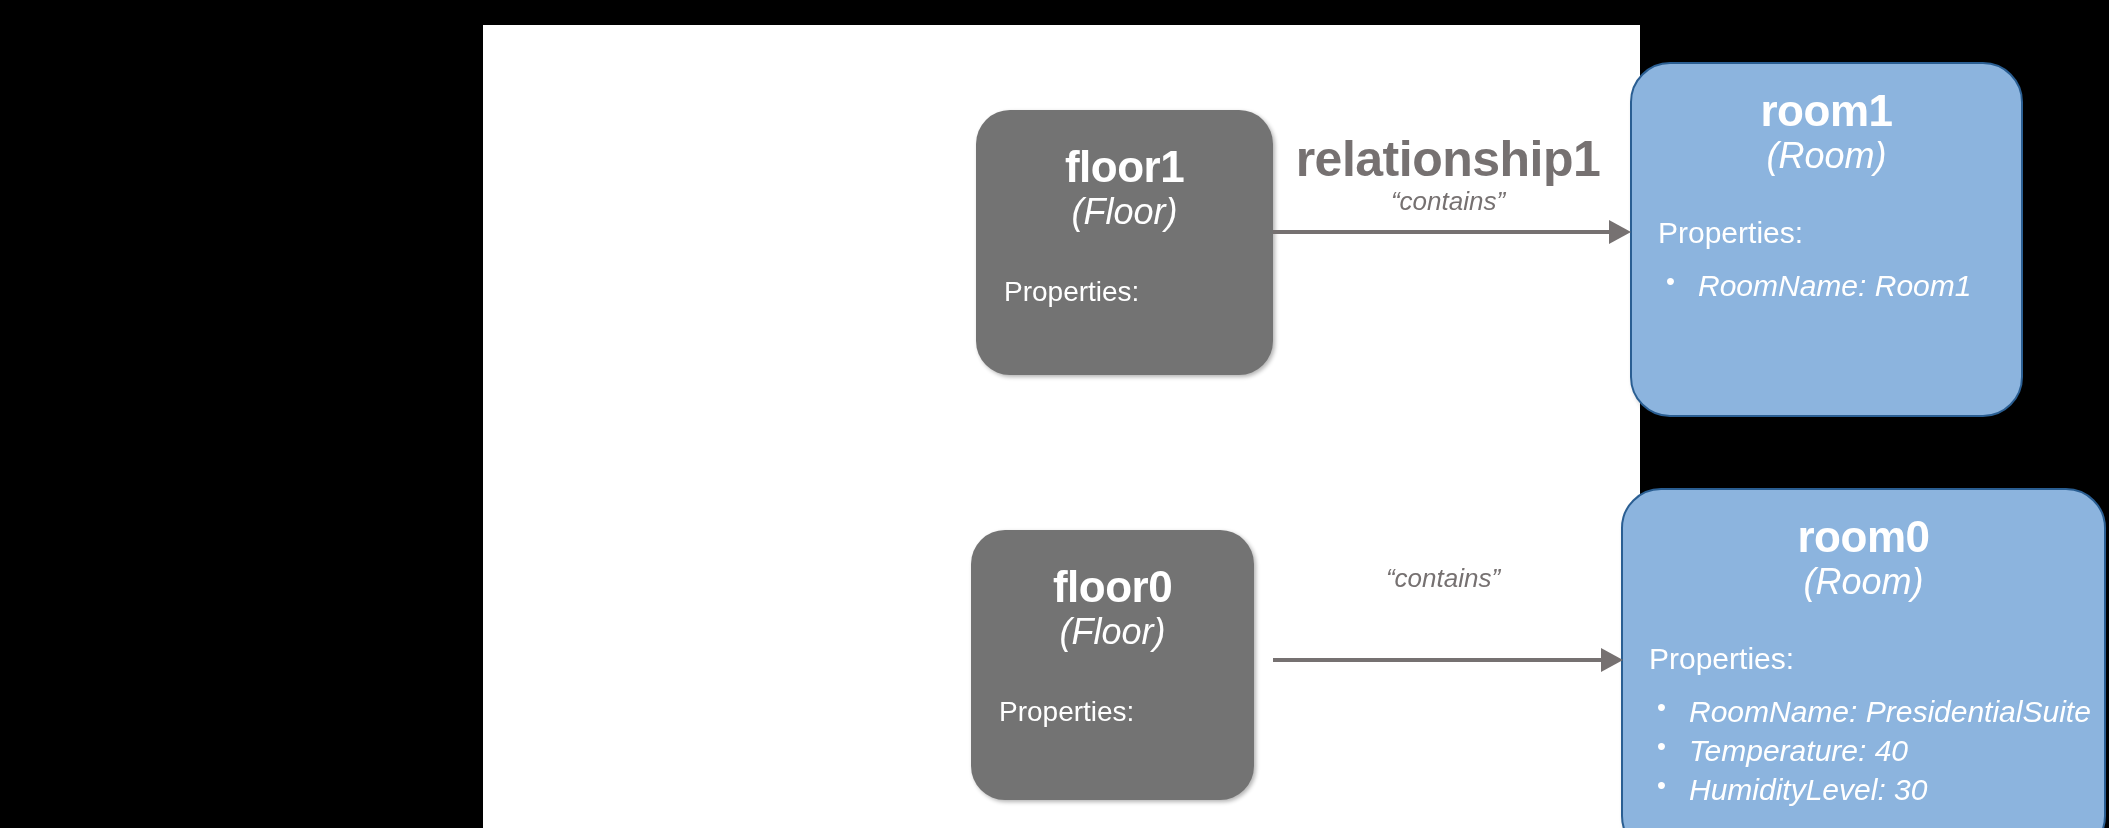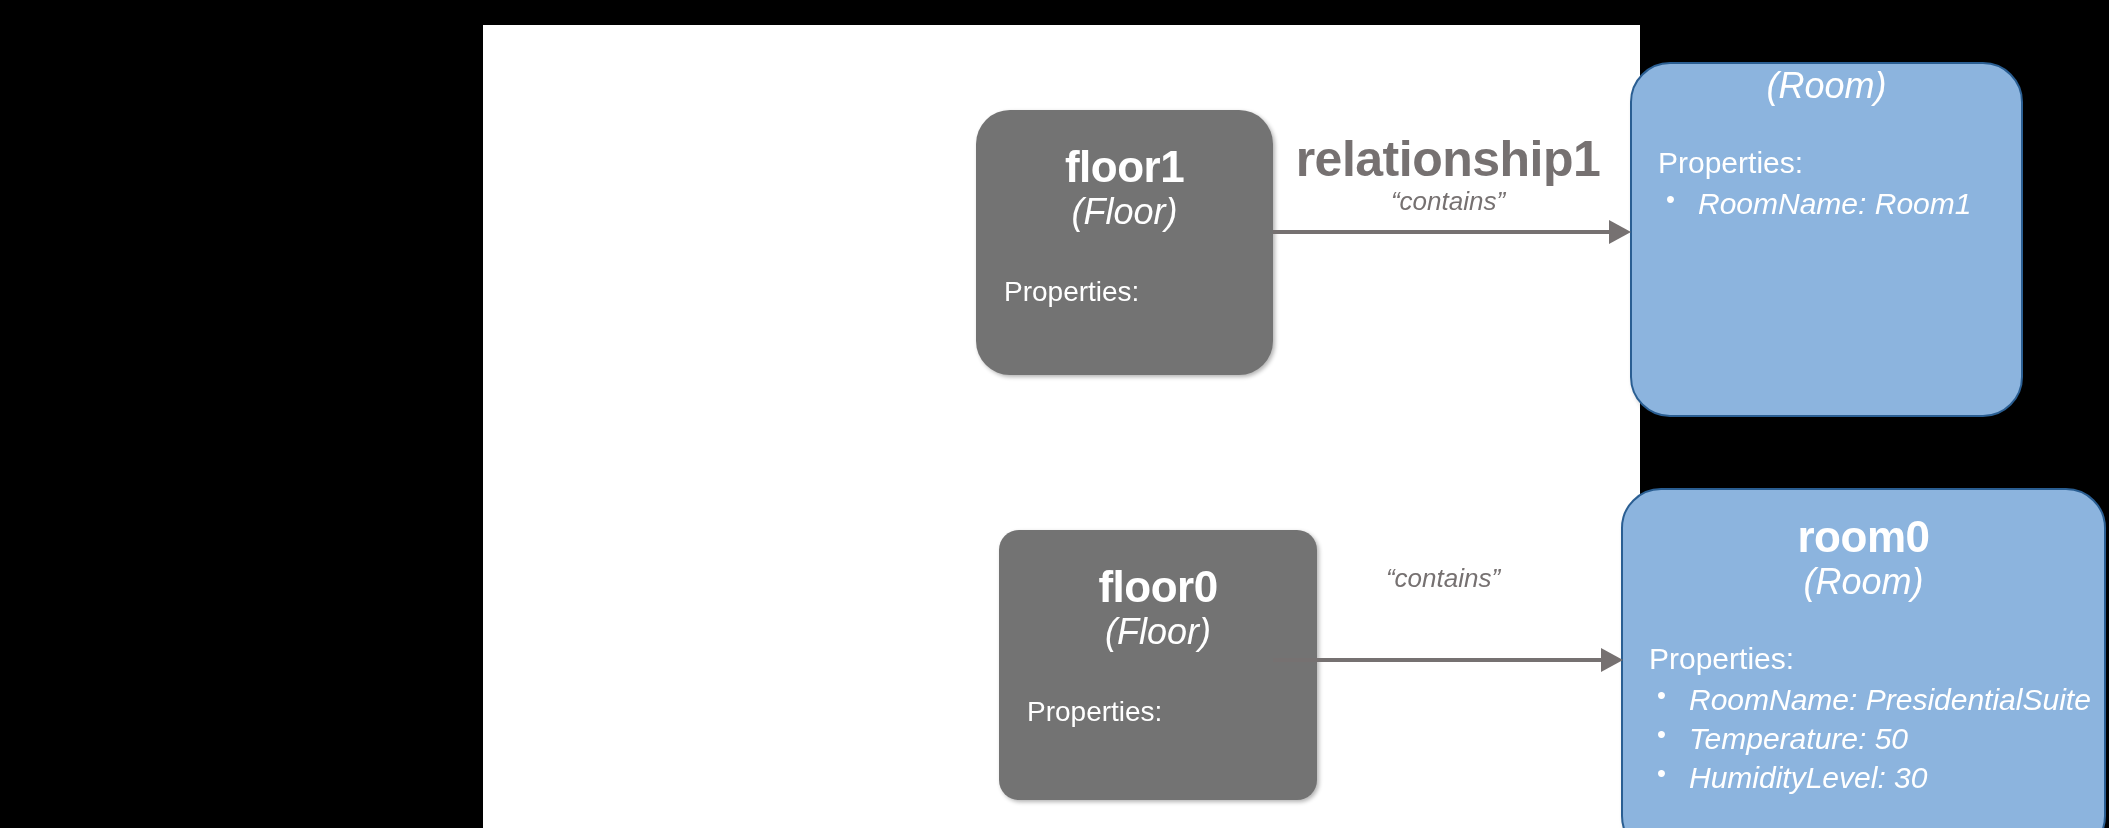--- a/index.html
+++ b/index.html
@@ -75,32 +75,32 @@
     content: "\2022";
     position: absolute;
     left: 8px;
     top: -1px;
     font-style: normal;
     font-size: 0.85em;
   }
 
   
   #floor1 { left: 493px; top: 85px;  width: 297px; height: 265px; }
-  #floor0 { left: 516px; top: 505px; width: 318px; height: 270px; border-radius: 20px; }
+  #floor0 { left: 488px; top: 505px; width: 283px; height: 270px; }
   .node.floor .node-title { font-size: 44px; margin-top: 34px; }
   .node.floor .node-type  { font-size: 36px; margin-top: 2px; }
   .node.floor .props-label{ font-size: 28px; margin-top: 44px; margin-left: 28px; }
 
   
   #room1 { left: 1147px; top: 37px;  width: 393px; height: 355px; }
   #room0 { left: 1138px; top: 463px; width: 485px; height: 368px; }
   .node.room .node-title  { font-size: 44px; margin-top: 24px; }
   .node.room .node-type   { font-size: 36px; margin-top: 2px; }
   .node.room .props-label { font-size: 30px; margin-top: 40px; margin-left: 26px; }
-  .node.room .props-list  { margin-left: 26px; margin-top: 4px; }
+  .node.room .props-list  { margin-left: 26px; margin-top: 16px; }
   .node.room .props-list li { font-size: 30px; }
 
   
   .edge {
     position: absolute;
     pointer-events: none;
   }
   .edge-line {
     position: absolute;
     height: 4px;
@@ -145,41 +145,42 @@
   <div id="canvas">
 
     <div class="node floor" id="floor1">
       <div class="node-title">floor1</div>
       <div class="node-type">(Floor)</div>
       <div class="props-label">Properties:</div>
       <ul class="props-list"></ul>
     </div>
 
     <div class="node room" id="room1">
+      <div class="node-title">room1</div>
       <div class="node-type">(Room)</div>
       <div class="props-label">Properties:</div>
       <ul class="props-list">
           <li>RoomName: Room1</li>
         </ul>
     </div>
 
     <div class="node floor" id="floor0">
       <div class="node-title">floor0</div>
       <div class="node-type">(Floor)</div>
       <div class="props-label">Properties:</div>
       <ul class="props-list"></ul>
     </div>
 
     <div class="node room" id="room0">
       <div class="node-title">room0</div>
       <div class="node-type">(Room)</div>
       <div class="props-label">Properties:</div>
       <ul class="props-list">
           <li>RoomName: PresidentialSuite</li>
-          <li>Temperature: 50</li>
+          <li>Temperature: 40</li>
           <li>HumidityLevel: 30</li>
         </ul>
     </div>
 
     <div class="edge" id="edge1">
       <div class="edge-line" style="width:336px;"></div>
       <div class="edge-head" style="left:336px;"></div>
     </div>
     <div class="edge-label" id="edge1-label">
       <div class="edge-name">relationship1</div>

